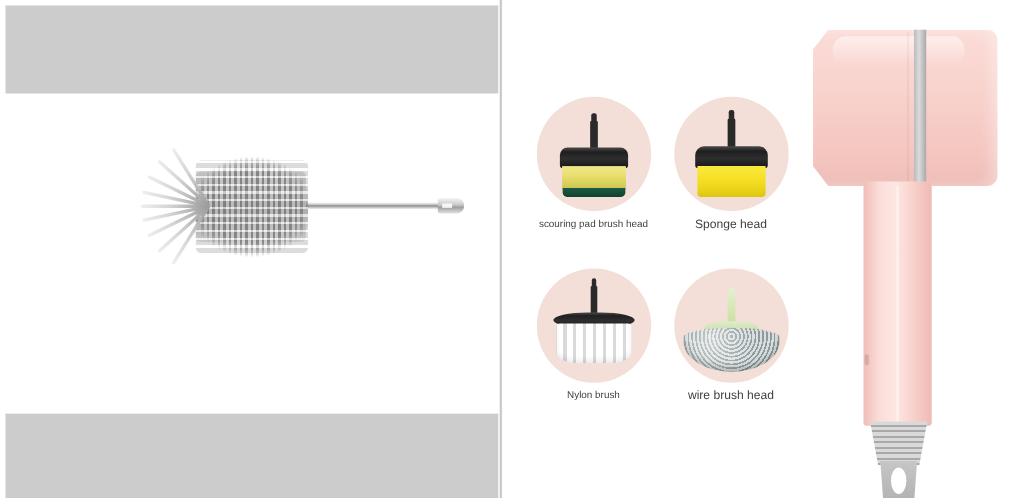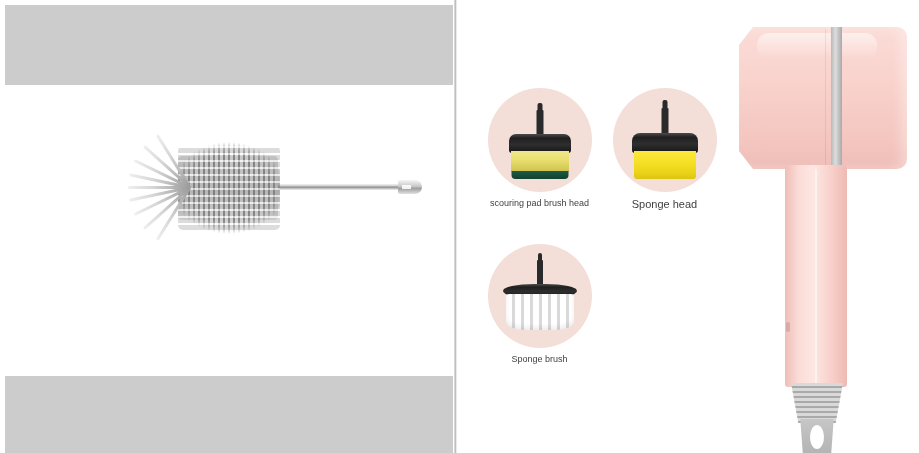--- a/index.html
+++ b/index.html
@@ -398,23 +398,31 @@
       </div>
 
       <div class="att-row" style="margin-top:34px">
 
         <div class="att-cell">
           <div class="att-circle">
             <div class="stem nb-stem"></div>
             <div class="cap nb-cap"></div>
             <div class="nb-bristles"></div>
           </div>
-          <div class="att-label sm">Sponge brush</div>
+          <div class="att-label sm">Nylon brush</div>
         </div>
 
+        <div class="att-cell">
+          <div class="att-circle">
+            <div class="stem wb-stem"></div>
+            <div class="wb-collar"></div>
+            <div class="wb-mesh"></div>
+          </div>
+          <div class="att-label lg">wire brush head</div>
+        </div>
 
       </div>
     </div>
 
     <div class="device">
       <div class="dev-head">
         <div class="dev-head-gloss"></div>
       </div>
       <div class="dev-head-seam"></div>
       <div class="dev-head-band"></div>

